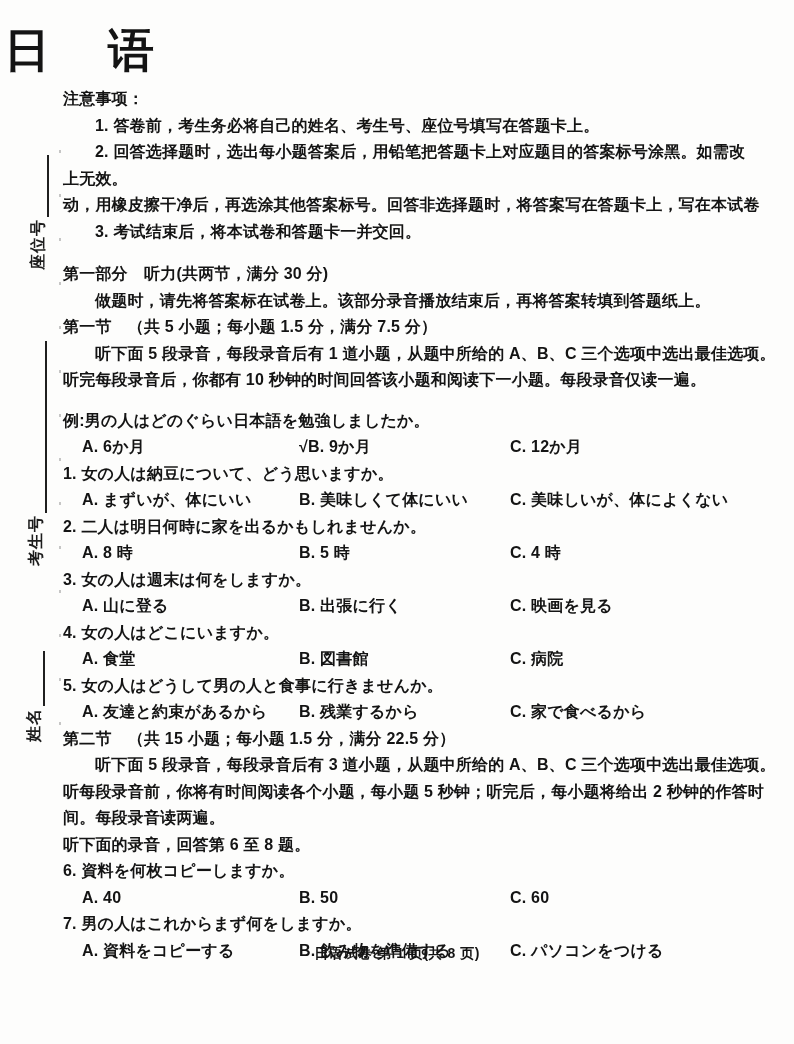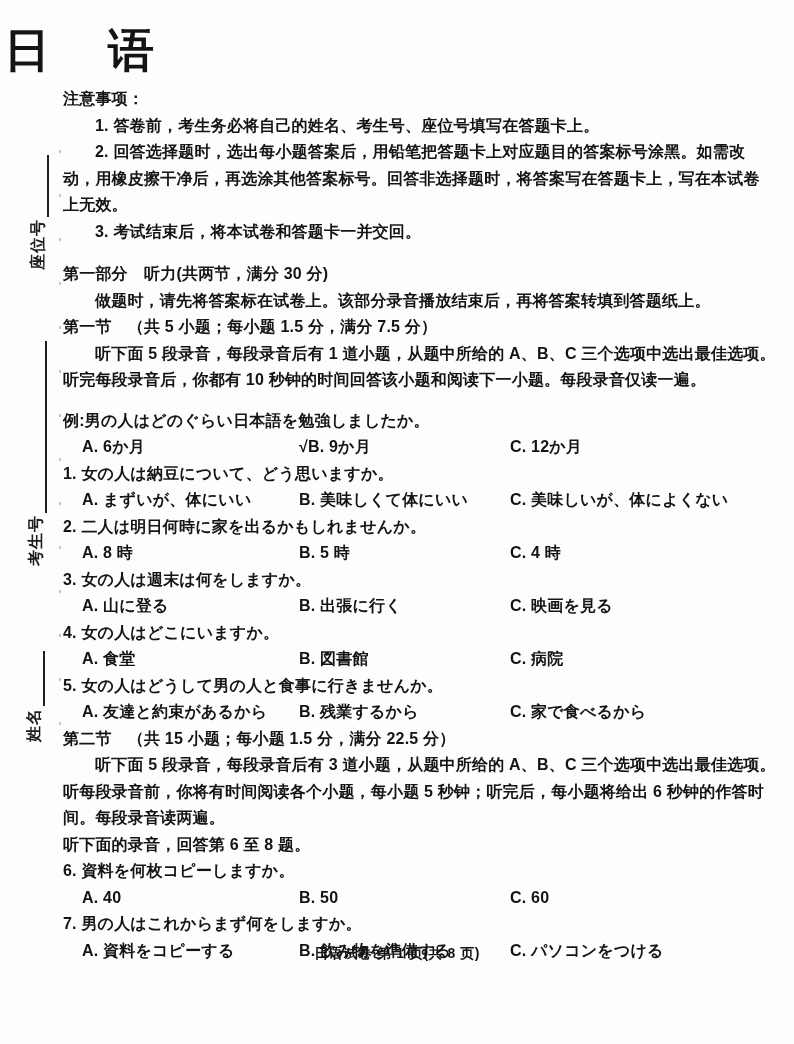--- a/index.html
+++ b/index.html
@@ -58,22 +58,22 @@
   <div class="vlabel" style="left:24px;top:742px;">
     <span>姓名</span><span class="blank" style="width:55px;"></span>
   </div>
   <div class="foldline"></div>
 
   <div class="content">
 
     <div class="line">注意事项：</div>
     <div class="line indent">1. 答卷前，考生务必将自己的姓名、考生号、座位号填写在答题卡上。</div>
     <div class="line indent">2. 回答选择题时，选出每小题答案后，用铅笔把答题卡上对应题目的答案标号涂黑。如需改</div>
+    <div class="line">上无效。</div>
     <div class="line">动，用橡皮擦干净后，再选涂其他答案标号。回答非选择题时，将答案写在答题卡上，写在本试卷</div>
-    <div class="line">上无效。</div>
     <div class="line indent">3. 考试结束后，将本试卷和答题卡一并交回。</div>
 
     <div class="line gap-top">第一部分　听力(共两节，满分 30 分)</div>
     <div class="line indent">做题时，请先将答案标在试卷上。该部分录音播放结束后，再将答案转填到答题纸上。</div>
 
     <div class="line">第一节　（共 5 小题；每小题 1.5 分，满分 7.5 分）</div>
     <div class="line indent">听下面 5 段录音，每段录音后有 1 道小题，从题中所给的 A、B、C 三个选项中选出最佳选项。</div>
     <div class="line">听完每段录音后，你都有 10 秒钟的时间回答该小题和阅读下一小题。每段录音仅读一遍。</div>
 
     <div class="line gap-top-sm">例:男の人はどのぐらい日本語を勉強しましたか。</div>
@@ -113,21 +113,21 @@
 
     <div class="line">5. 女の人はどうして男の人と食事に行きませんか。</div>
     <div class="opts">
       <span>A. 友達と約束があるから</span>
       <span class="ob">B. 残業するから</span>
       <span class="oc">C. 家で食べるから</span>
     </div>
 
     <div class="line">第二节　（共 15 小题；每小题 1.5 分，满分 22.5 分）</div>
     <div class="line indent">听下面 5 段录音，每段录音后有 3 道小题，从题中所给的 A、B、C 三个选项中选出最佳选项。</div>
-    <div class="line">听每段录音前，你将有时间阅读各个小题，每小题 5 秒钟；听完后，每小题将给出 6 秒钟的作答时</div>
+    <div class="line">听每段录音前，你将有时间阅读各个小题，每小题 5 秒钟；听完后，每小题将给出 2 秒钟的作答时</div>
     <div class="line">间。每段录音读两遍。</div>
     <div class="line">听下面的录音，回答第 6 至 8 题。</div>
 
     <div class="line">6. 資料を何枚コピーしますか。</div>
     <div class="opts">
       <span>A. 40</span>
       <span class="ob">B. 50</span>
       <span class="oc">C. 60</span>
     </div>
 

